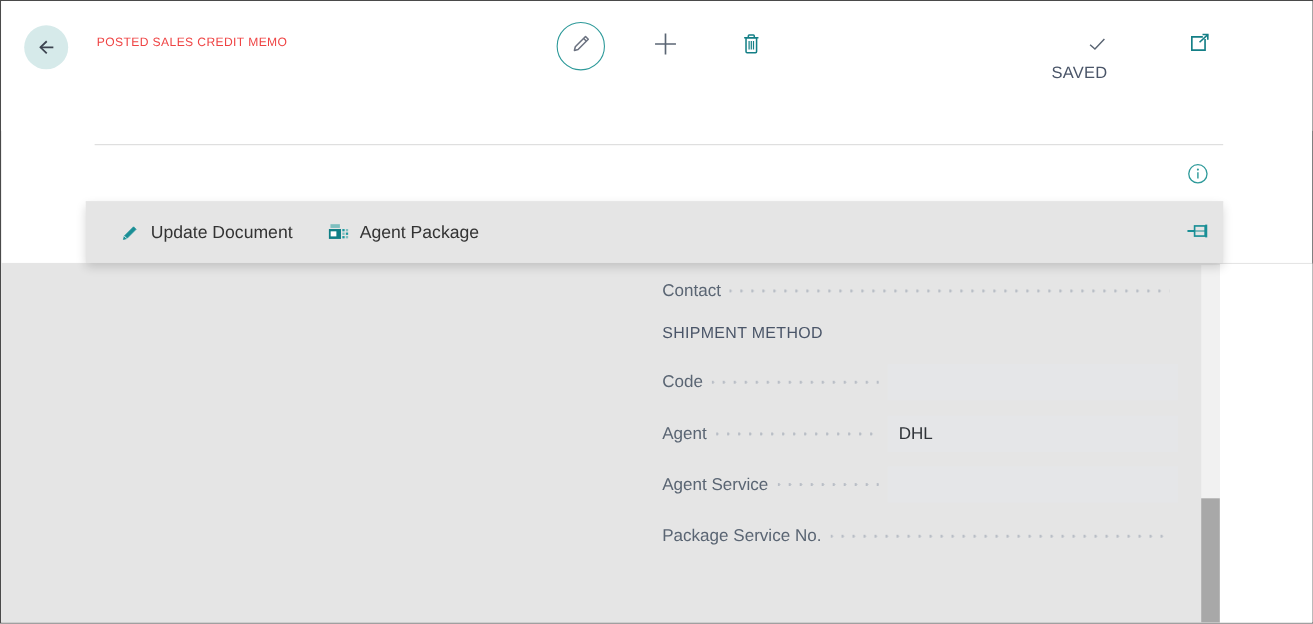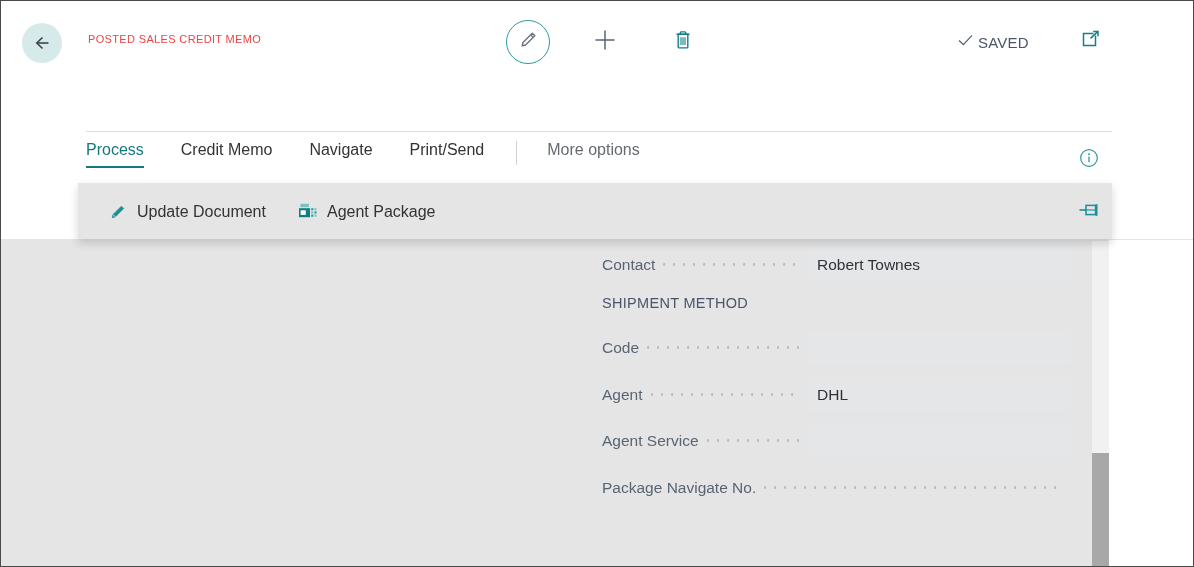--- a/index.html
+++ b/index.html
@@ -85,23 +85,24 @@
     position: absolute;
     left: 667px; top: 25px;
     width: 30px; height: 32px;
     display: flex; align-items: center; justify-content: center;
     cursor: pointer;
   }
   .saved-status {
     position: absolute;
     left: 955px; top: 30px;
     display: flex;
-    align-items: center;
+    align-items: flex-end;
     gap: 3px;
     cursor: default;
+    flex-direction: column;
   }
   .saved-status .lbl {
     font-size: 15px;
     color: #4a5568;
     letter-spacing: 0.2px;
   }
   .popout-btn {
     position: absolute;
     left: 1076px; top: 28px;
     width: 28px; height: 26px;
@@ -336,28 +337,20 @@
           <path d="M14.5 4.5 H4.5 v12 h12 v-10" fill="none" stroke="#147f86" stroke-width="1.5"></path>
           <line x1="11.5" y1="9.4" x2="19" y2="2.4" stroke="#147f86" stroke-width="1.5"></line>
           <path d="M14.2 2.4 H19 v4.8" fill="none" stroke="#147f86" stroke-width="1.5"></path>
         </svg>
       </span>
     </div>
   </div>
 
   <div class="tabs-rule"></div>
 
-  <div class="tabs">
-    <div class="tab active">Process</div>
-    <div class="tab">Credit Memo</div>
-    <div class="tab">Navigate</div>
-    <div class="tab">Print/Send</div>
-    <div class="tab-sep"></div>
-    <div class="tab more">More options</div>
-  </div>
 
   <div class="info-btn">
     <span>
       <svg width="22" height="22" viewBox="0 0 22 22">
         <circle cx="11" cy="11" r="8.3" fill="none" stroke="#2e9a9a" stroke-width="1.2"></circle>
         <circle cx="11" cy="7.2" r="0.95" fill="#2e9a9a"></circle>
         <line x1="11" y1="9.6" x2="11" y2="15.3" stroke="#2e9a9a" stroke-width="1.3"></line>
       </svg>
     </span>
   </div>
@@ -404,21 +397,20 @@
         </svg>
       </span>
     </div>
   </div>
 
   <div class="form-area">
 
     <div class="field" style="left:601px; top:9px; width:469px;">
       <span class="f-label">Contact</span>
       <span class="leader"></span>
-      <span class="f-input">Robert Townes</span>
     </div>
 
     <div class="section-head" style="left:601px; top:56px;">SHIPMENT METHOD</div>
 
     <div class="field" style="left:601px; top:92px; width:469px;">
       <span class="f-label">Code</span>
       <span class="leader"></span>
       <span class="f-input"></span>
     </div>
 
@@ -428,21 +420,21 @@
       <span class="f-input">DHL</span>
     </div>
 
     <div class="field" style="left:601px; top:185px; width:469px;">
       <span class="f-label">Agent Service</span>
       <span class="leader"></span>
       <span class="f-input"></span>
     </div>
 
     <div class="field" style="left:601px; top:232px; width:469px;">
-      <span class="f-label">Package Navigate No.</span>
+      <span class="f-label">Package Service No.</span>
       <span class="leader"></span>
     </div>
 
   </div>
 
   <div class="scroll-track"></div>
   <div class="scroll-thumb"></div>
   <div class="right-gutter"></div>
 
 </div>

